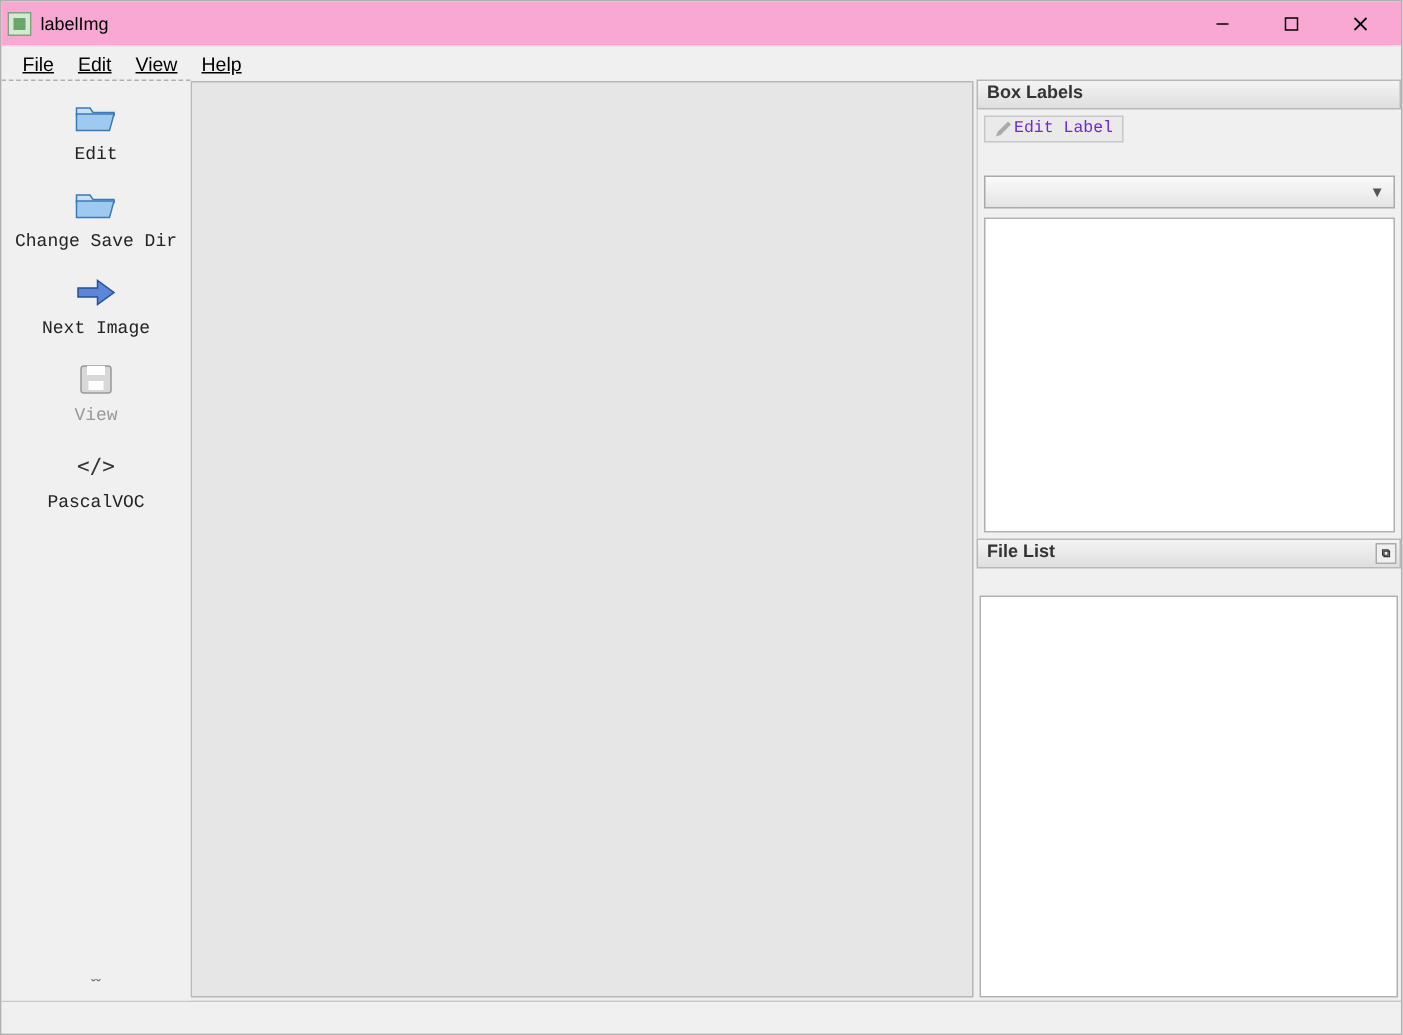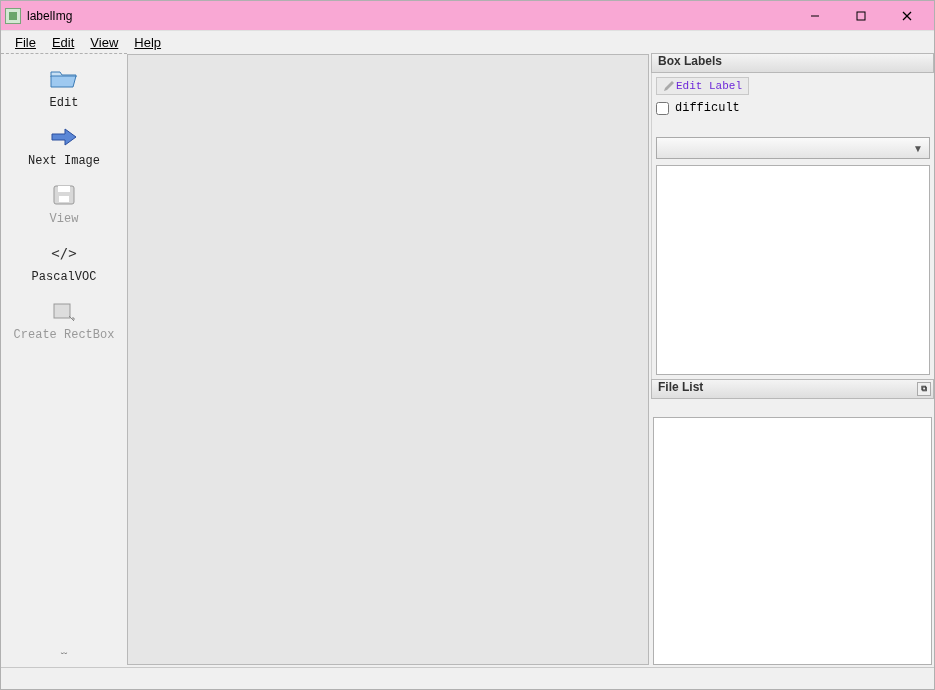--- a/index.html
+++ b/index.html
@@ -267,20 +267,29 @@
       <div class="icon folder-blue">
         <svg width="30" height="22" viewBox="0 0 30 22">
           <path class="tab" d="M2 4 h9 l2 3 h14 v2 H2 z"></path>
           <path class="fold" d="M2 8 h25 l-3 11 H2 z"></path>
         </svg>
       </div>
       <span>Edit</span>
     </div>
 
 
+    <div class="tool-btn">
+      <div class="icon folder-blue">
+        <svg width="30" height="22" viewBox="0 0 30 22">
+          <path class="tab" d="M2 4 h9 l2 3 h14 v2 H2 z"></path>
+          <path class="fold" d="M2 8 h25 l-3 11 H2 z"></path>
+        </svg>
+      </div>
+      <span>Change Save Dir</span>
+    </div>
 
     <div class="tool-btn">
       <div class="icon">
         <svg width="28" height="20" viewBox="0 0 28 20">
           <path class="arrow-blue" d="M2 7 h13 V2 l11 8 -11 8 v-5 H2 z"></path>
         </svg>
       </div>
       <span>Next Image</span>
     </div>
 
@@ -295,52 +304,39 @@
         </svg>
       </div>
       <span>View</span>
     </div>
 
     <div class="tool-btn">
       <div class="icon" style="font-family:monospace;font-size:14px;color:#333;">&lt;/&gt;</div>
       <span>PascalVOC</span>
     </div>
 
-    <div class="tool-btn disabled">
-      <div class="icon rect-gray">
-        <svg width="26" height="22" viewBox="0 0 26 22">
-          <rect class="r" x="3" y="4" width="16" height="14"></rect>
-          <path d="M18 16 l5 5 M21 18 l2 0 0 2" stroke="#888" stroke-width="1" fill="none"></path>
-        </svg>
-      </div>
-      <span>Create RectBox</span>
-    </div>
 
     <div class="overflow">ˇˇ</div>
   </div>
 
   <div class="canvas"></div>
 
   <div class="right">
 
     <div class="panel" style="flex:0 0 auto;">
       <div class="panel-header">
         <span>Box Labels</span>
       </div>
       <div class="panel-body">
         <div class="edit-label-btn">
           <svg width="12" height="12" viewBox="0 0 12 12">
               <path class="pencil" d="M1 11 l1-3 7-7 2 2 -7 7 z"></path>
             </svg>
           <span>Edit Label</span>
         </div>
-        <div class="checkbox-row">
-          <input type="checkbox" style="">
-          <span>difficult</span>
-        </div>
         <div class="combo">
           <span class="chev">▼</span>
         </div>
         <div class="listbox"></div>
       </div>
     </div>
 
     <div class="panel" style="flex:1;min-height:0;gap:16px;">
       <div class="panel-header">
         <span>File List</span>

